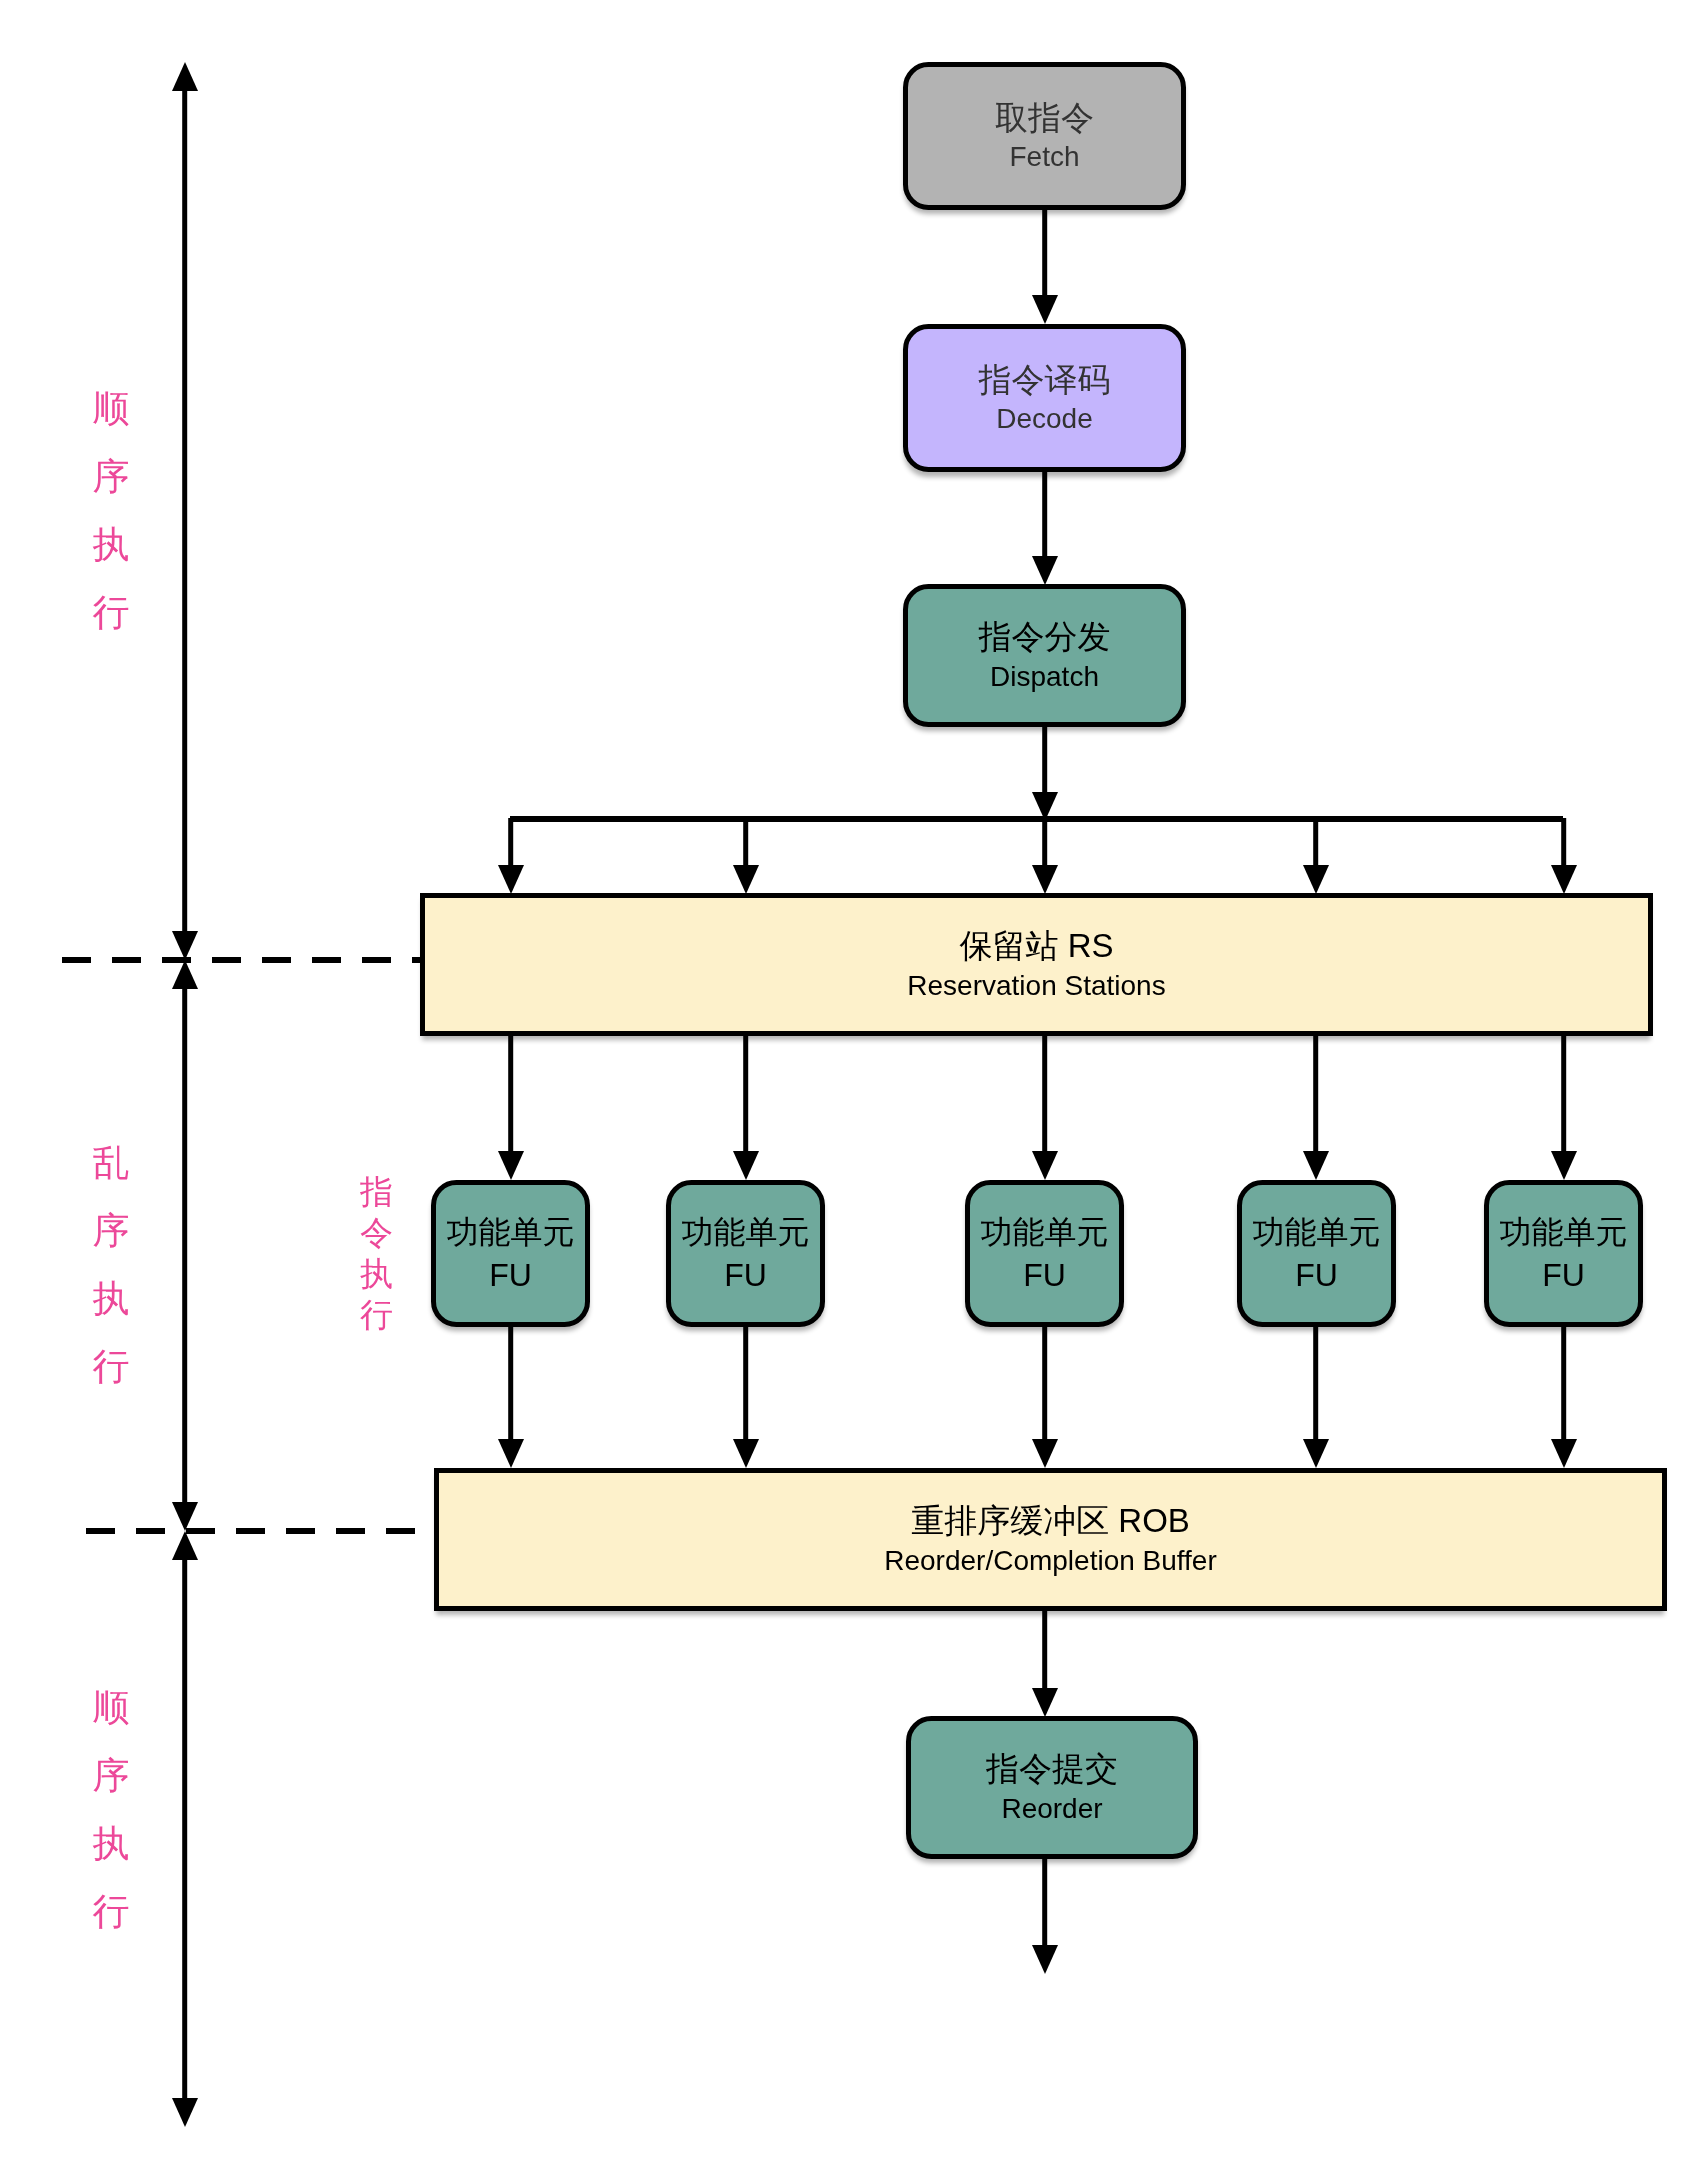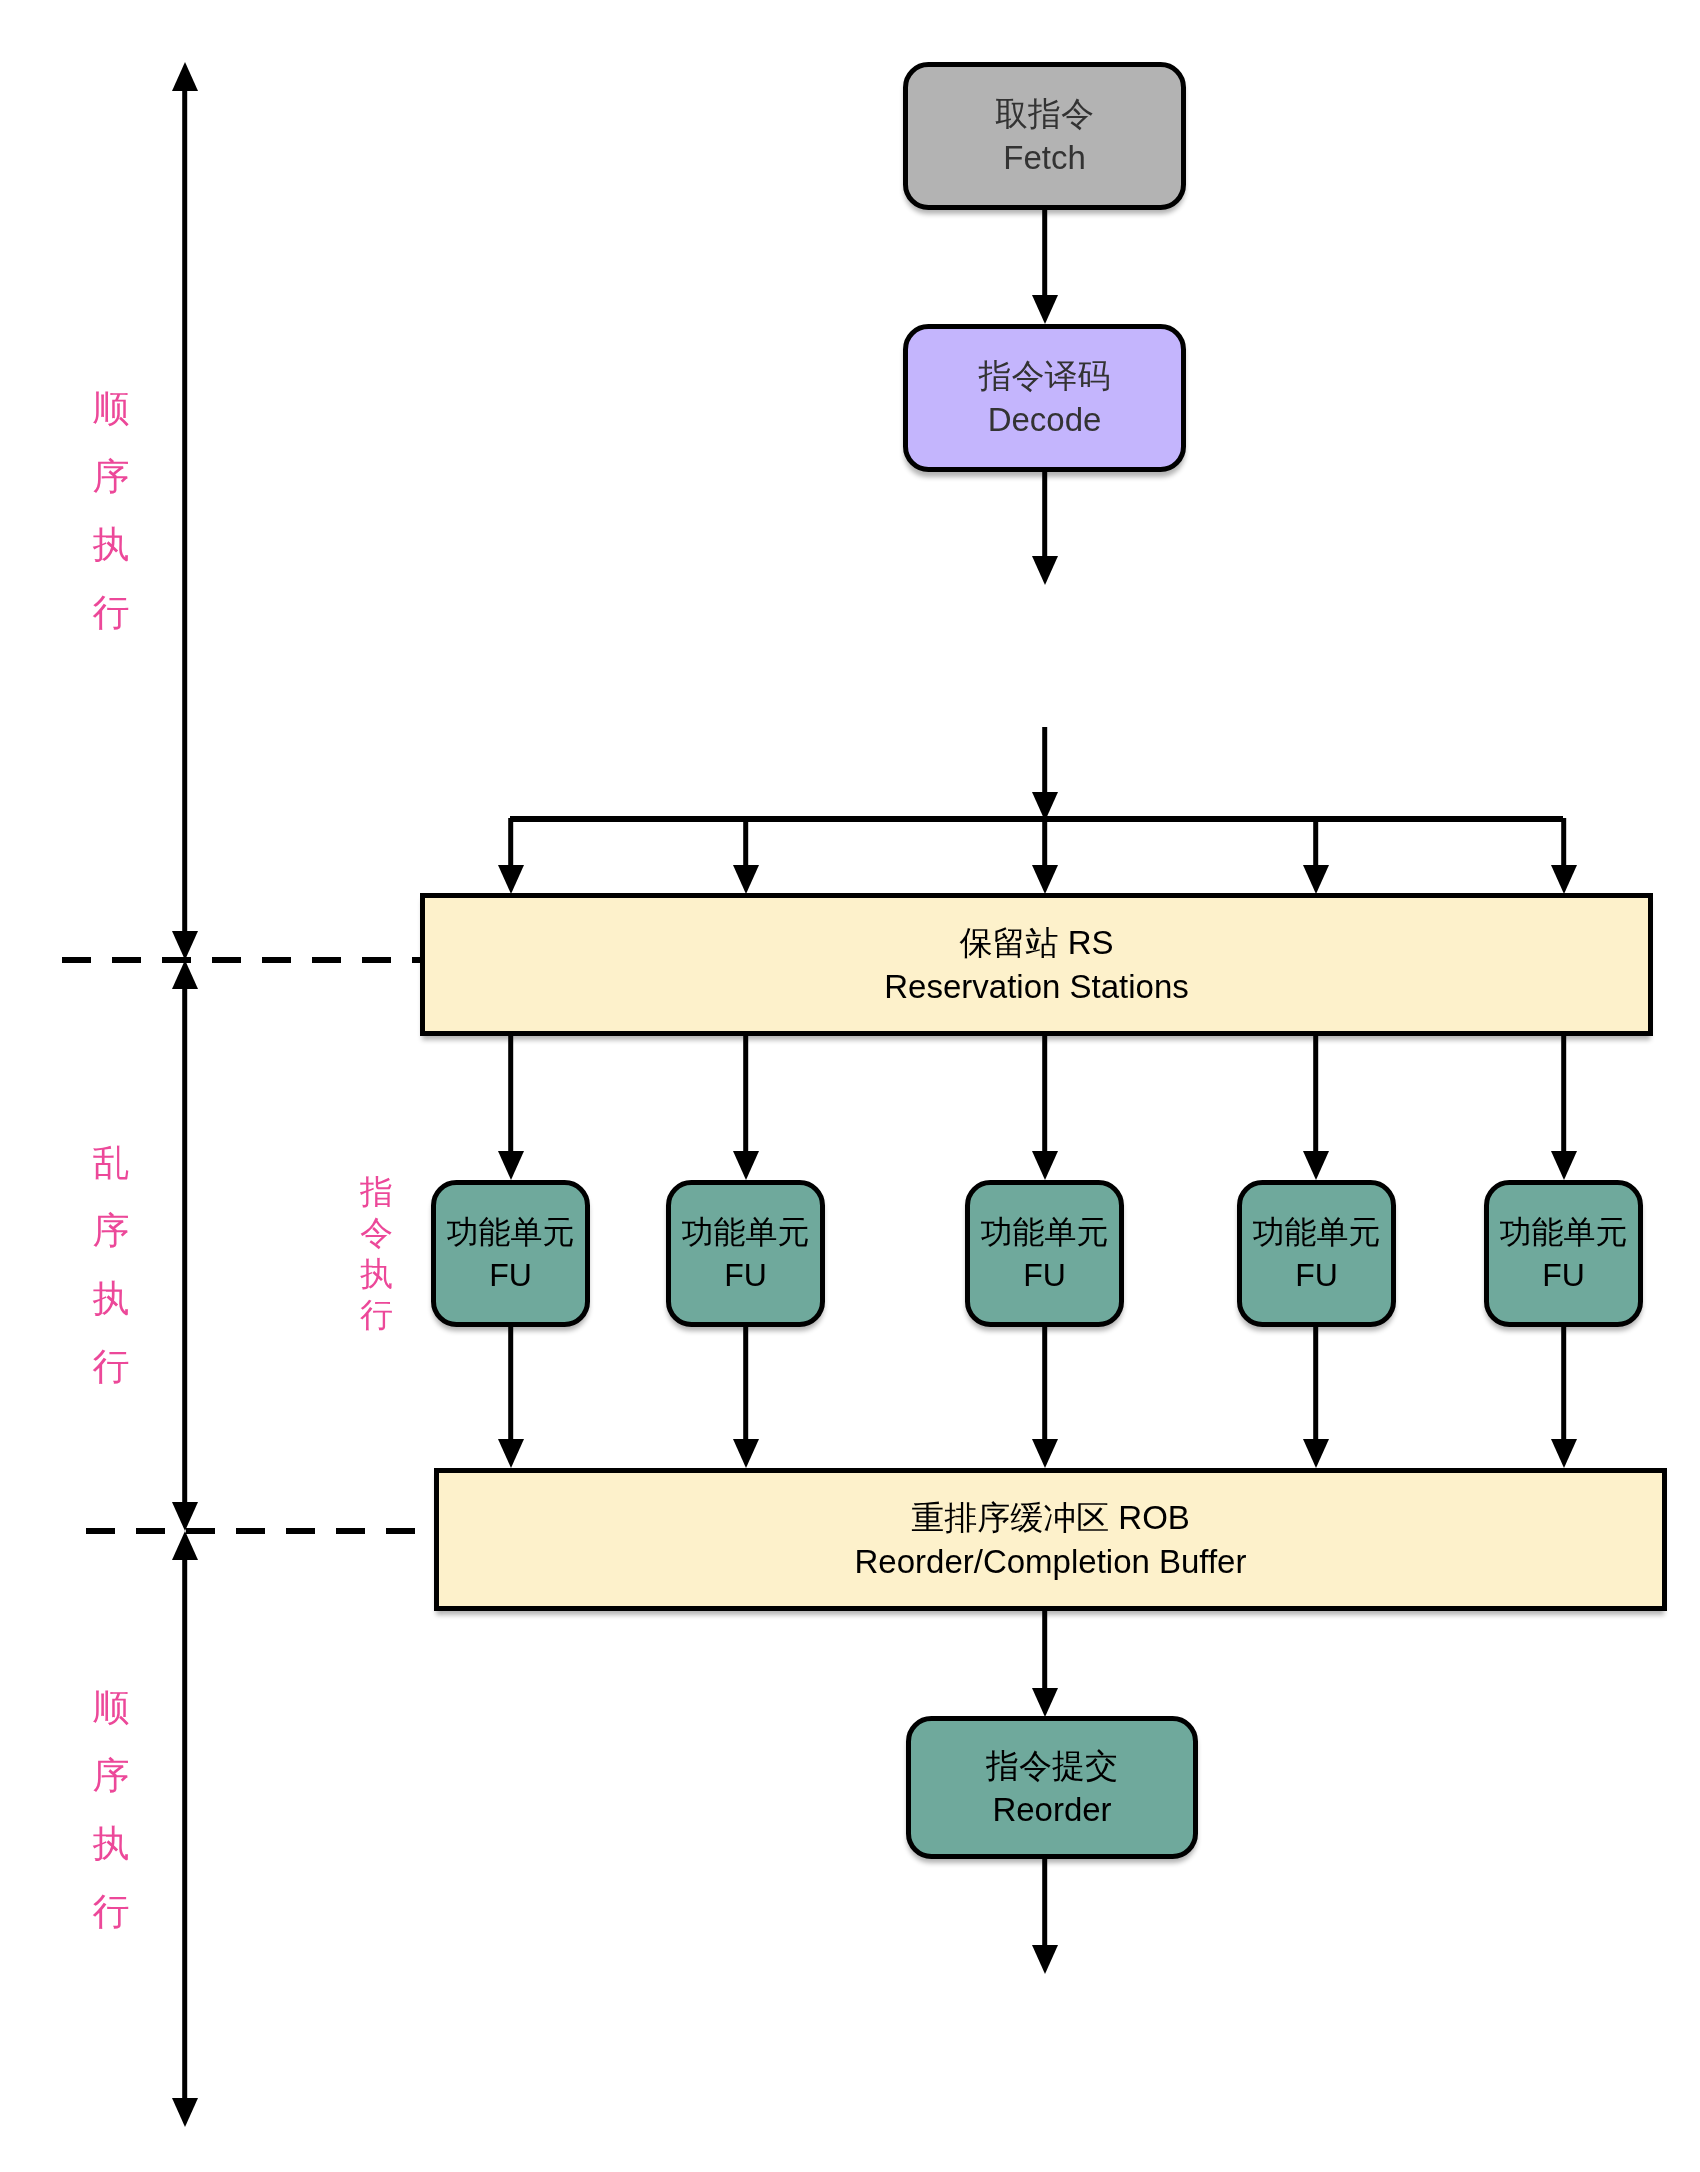--- a/index.html
+++ b/index.html
@@ -17,21 +17,21 @@
     position:absolute;
     box-sizing:border-box;
     border:5.6px solid #000;
     display:flex; flex-direction:column;
     align-items:center; justify-content:center;
     text-align:center;
     box-shadow:0 5.6px 4.8px -1.6px rgba(0,0,0,0.30);
   }
   .node.rounded { border-radius:25.4px; }
   .node .zh { font-size:33px; line-height:1.32; white-space:nowrap; }
-  .node .en { font-size:33px; line-height:1.32; white-space:nowrap; }
+  .node .en { font-size:28px; line-height:1.32; white-space:nowrap; }
   .node.graybox .zh, .node.graybox .en { color:#333333; }
 
   
   .arrow { position:absolute; width:27px; }
   .arrow .shaft {
     position:absolute; left:50%; transform:translateX(-50%);
     width:5.6px; background:#000;
   }
   .arrow.down .shaft   { top:0; bottom:24px; }
   .arrow.double .shaft { top:24px; bottom:24px; }
@@ -95,20 +95,24 @@
   <div class="node rounded graybox" style="left: 903px; top: 62px; width: 283px; height: 148px; background-color: rgb(179, 179, 179);">
     <div class="zh">取指令</div>
     <div class="en">Fetch</div>
   </div>
 
   <div class="node rounded graybox" style="left: 903px; top: 324px; width: 283px; height: 148px; background-color: #c4b5fd;">
     <div class="zh">指令译码</div>
     <div class="en">Decode</div>
   </div>
 
+  <div class="node rounded" style="left: 903px; top: 584px; width: 283px; height: 143px; background-color: rgb(111, 169, 156);">
+    <div class="zh">指令分发</div>
+    <div class="en">Dispatch</div>
+  </div>
 
   <div class="node" style="left: 420px; top: 893px; width: 1233px; height: 143px; background-color: rgb(253, 241, 203);">
     <div class="zh">保留站 RS</div>
     <div class="en">Reservation Stations</div>
   </div>
 
   <div class="node rounded" style="left: 431px; top: 1180px; width: 159px; height: 147px; background-color: rgb(111, 169, 156);">
     <div class="zh" style="font-size:32px;">功能单元</div>
     <div class="en" style="font-size:32px;">FU</div>
   </div>

